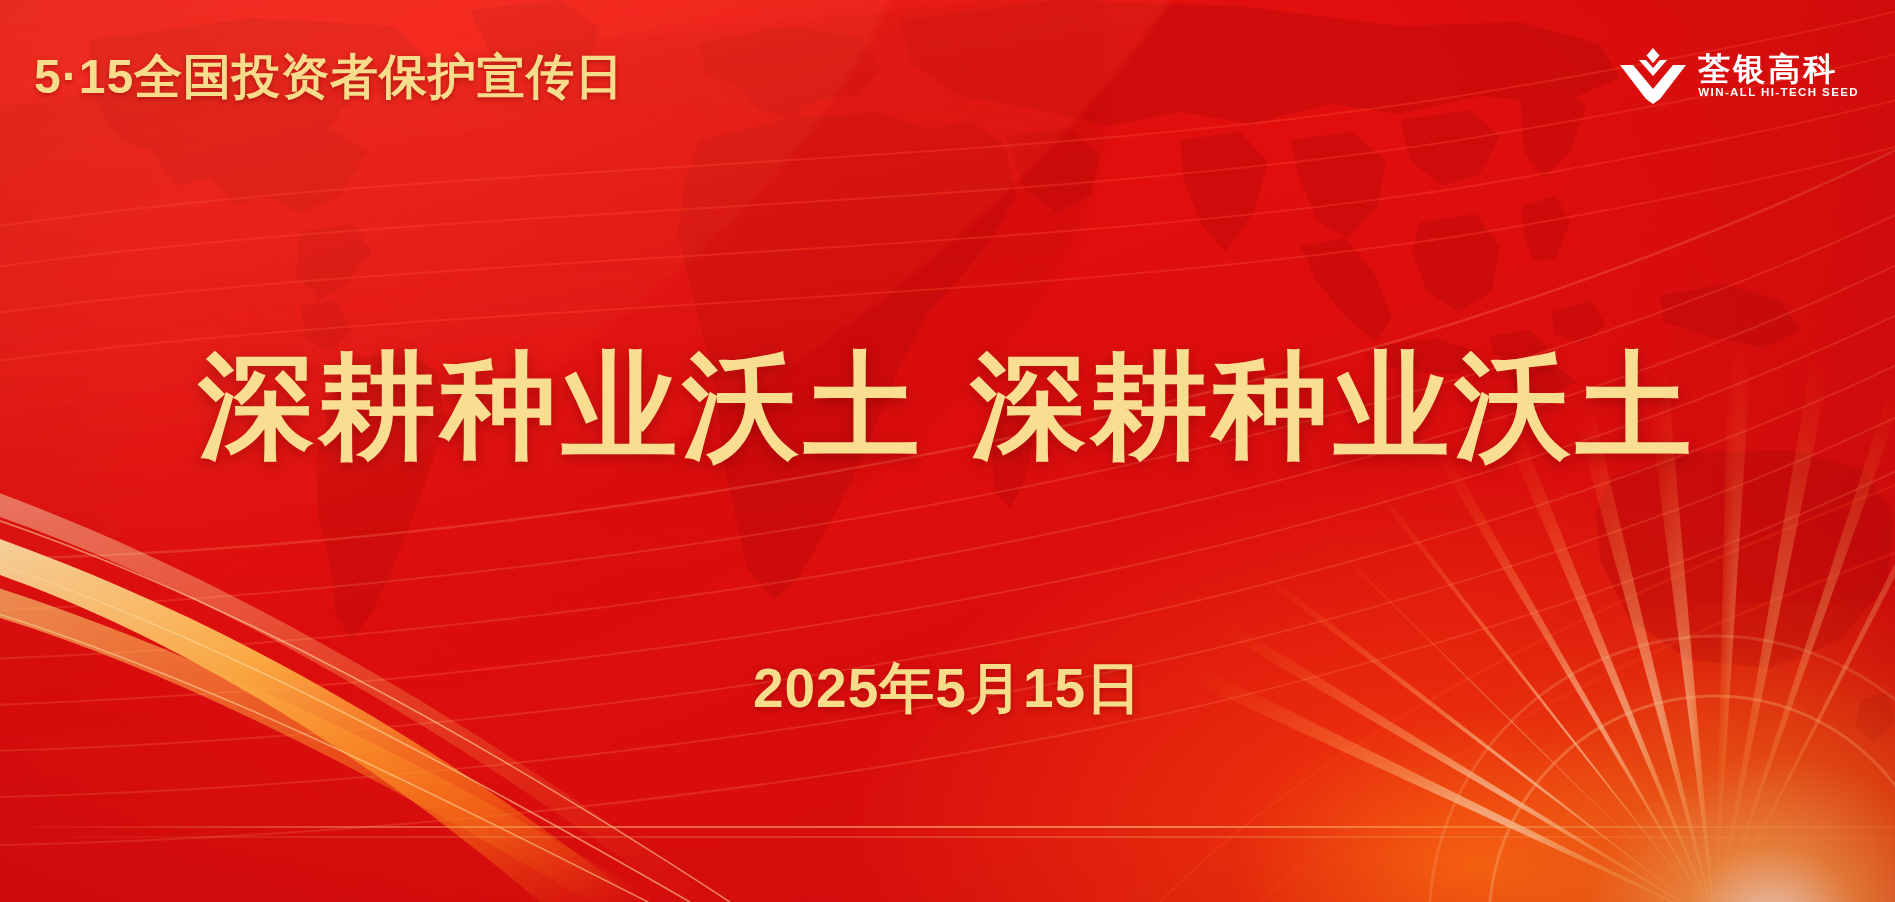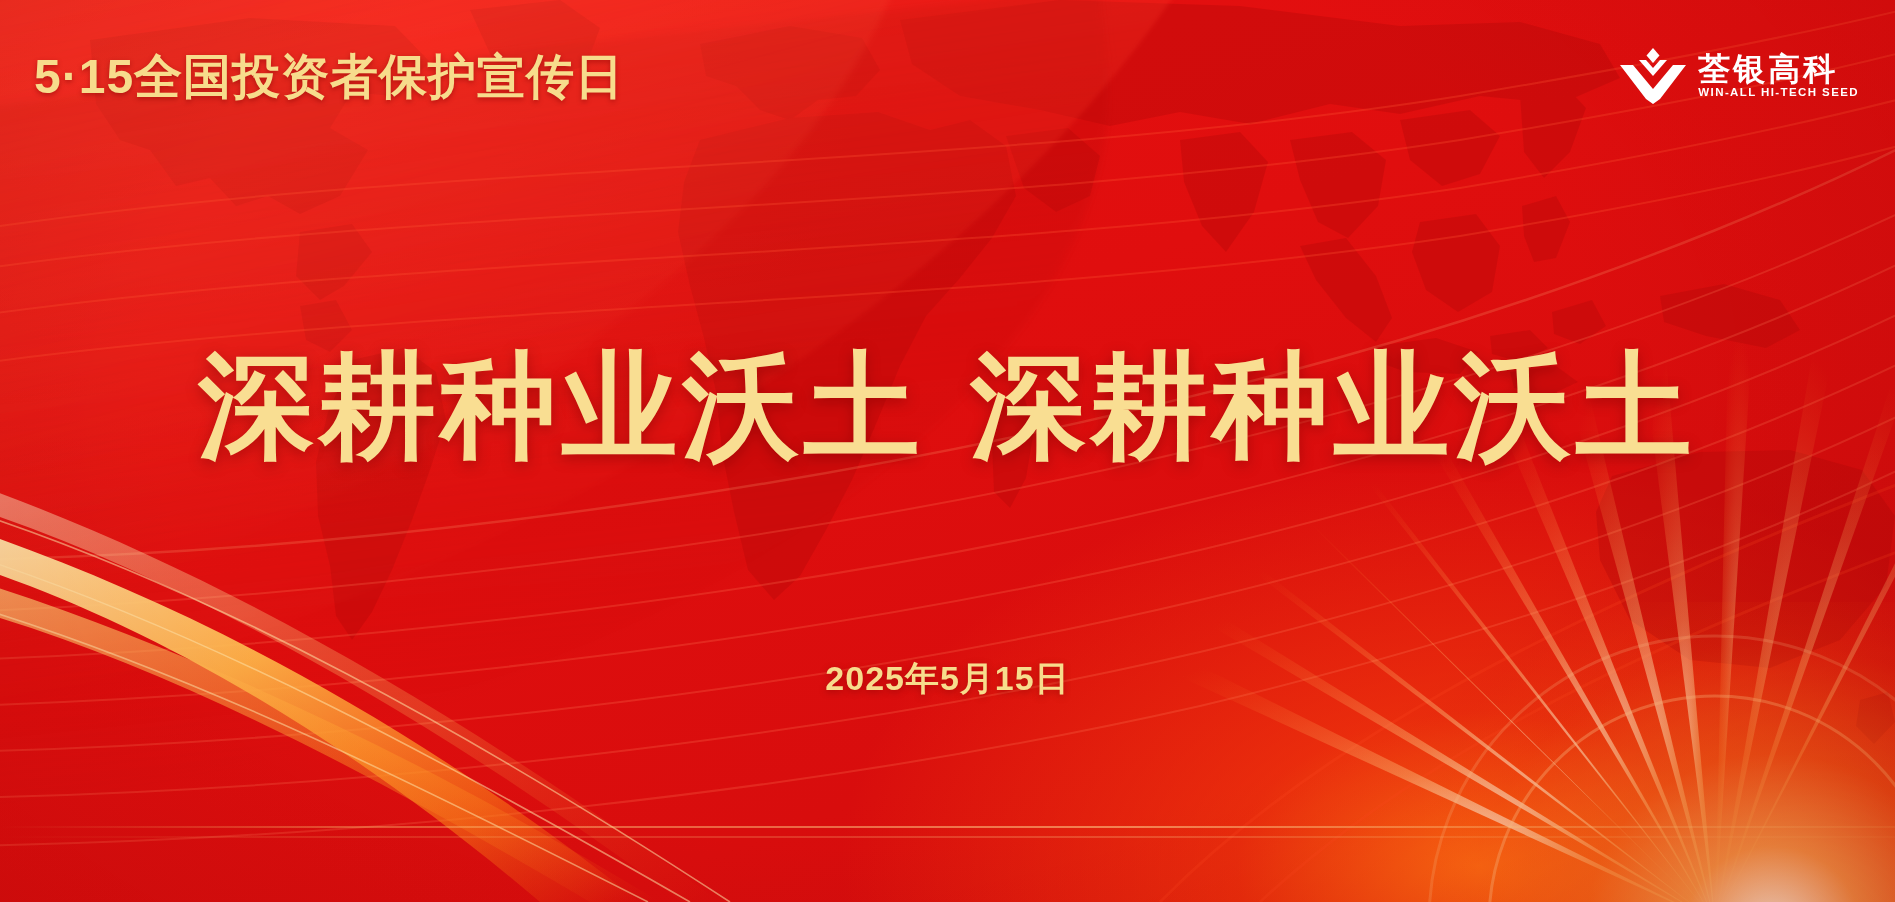--- a/index.html
+++ b/index.html
@@ -138,21 +138,21 @@
     white-space: nowrap;
     text-shadow: 0 4px 14px rgba(110,0,0,0.42);
   }
   .headline .gap { display: inline-block; width: 46px; }
 
   .date {
     position: absolute;
     left: 0; right: 0;
     top: 661px;
     text-align: center;
-    font-size: 34px;
+    font-size: 55px;
     line-height: 1;
     font-weight: 700;
     letter-spacing: 1px;
     color: #F7DC8C;
     white-space: nowrap;
     text-shadow: 0 2px 7px rgba(110,0,0,0.42);
   }
 
   
   .logo {

